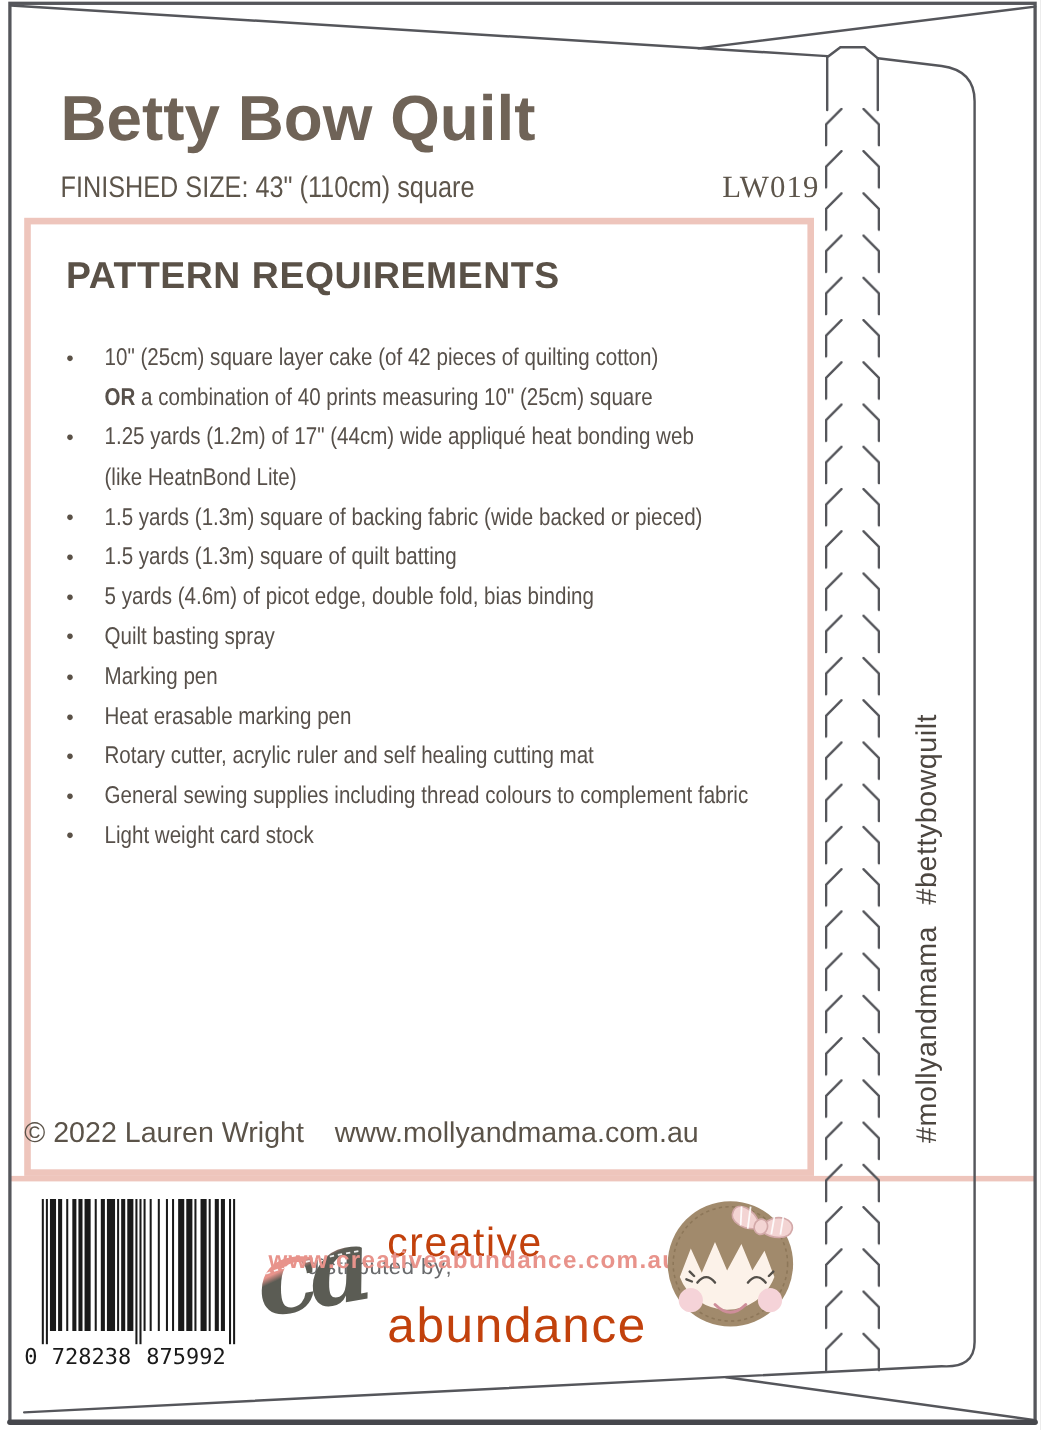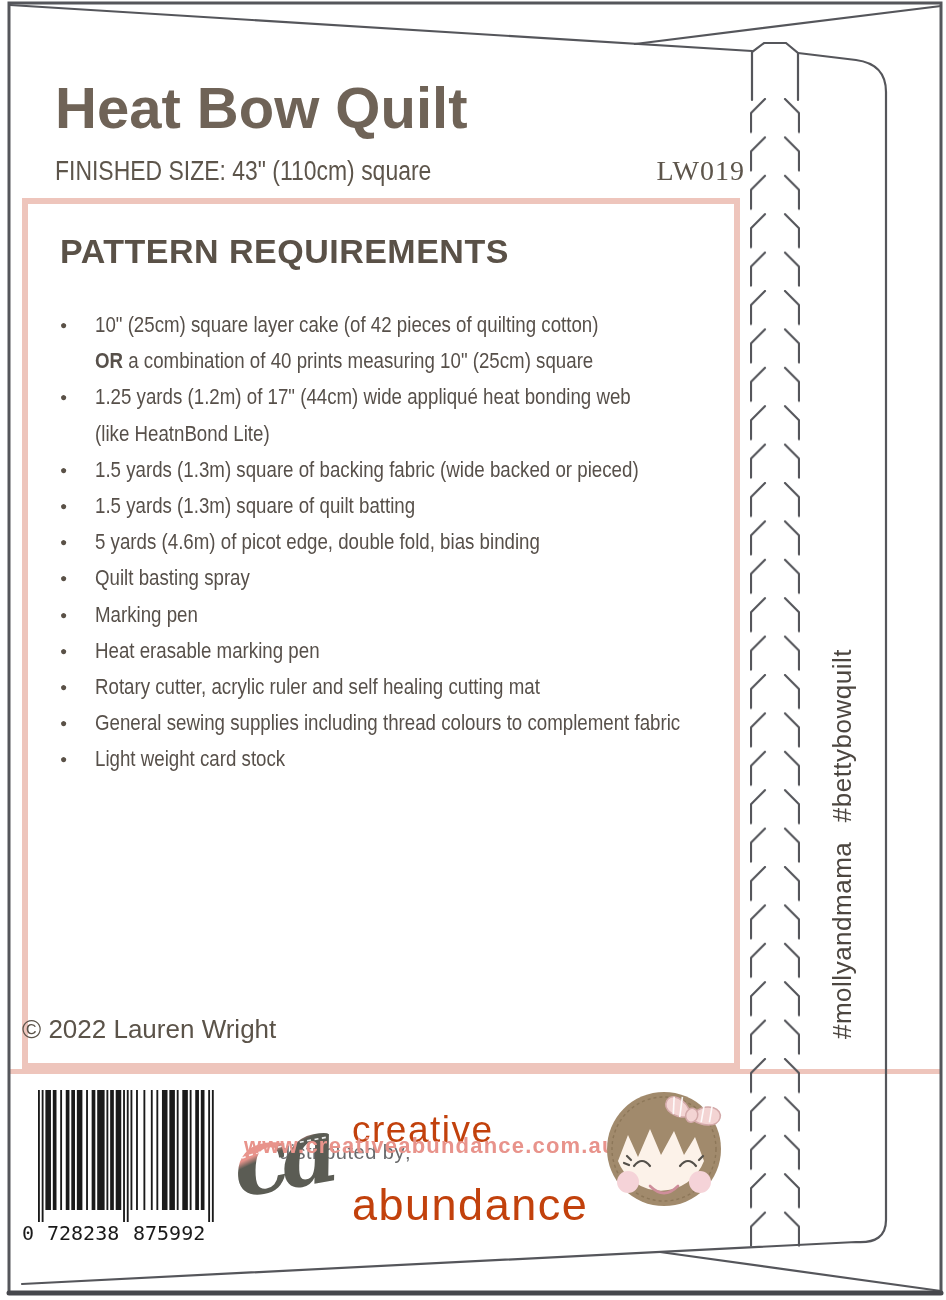--- a/index.html
+++ b/index.html
@@ -65,21 +65,21 @@
     <line x1="10" y1="5" x2="752" y2="51"></line>
     <line x1="941" y1="6" x2="635" y2="44"></line>
     <path d="M752,100 L752,52 L764,43 L786,43 L798,53 L798,100"></path>
     <path d="M798,53 L856,60 Q886,64 886,92 L886,1220 Q886,1244 856,1242 L22,1284"></path>
     <line x1="660" y1="1252" x2="941" y2="1291"></line>
     <rect class="fillrect" x="750" y="98" width="50" height="1152"></rect>
     <line class="basebar" x1="9" y1="1293" x2="941" y2="1293"></line>
   </svg>
 
   <div class="header">
-    <h1 class="title">Heat Bow Quilt</h1>
+    <h1 class="title">Betty Bow Quilt</h1>
     <div class="subhead">
       <span class="finished">FINISHED SIZE: 43" (110cm) square</span>
       <span class="code">LW019</span>
     </div>
   </div>
 
   <div class="reqbox">
     <h2 class="reqhead">PATTERN REQUIREMENTS</h2>
     <ul class="reqs" id="req-list">
         <li>
@@ -124,20 +124,21 @@
         </li>
         <li>
           <span class="dot">●</span>
           <span class="txt">Light weight card stock</span>
         </li>
       </ul>
   </div>
 
   <div class="footline">
     <span>© 2022 Lauren Wright</span>
+    <span>www.mollyandmama.com.au</span>
   </div>
   <div class="pinkline"></div>
 
   <div class="hashtags">
     <span>#mollyandmama</span>
     <span>#bettybowquilt</span>
   </div>
 
   <svg class="barcode" id="barcode-svg" width="200" height="158" viewBox="0 0 200 158">
     <g id="bc-bars">

